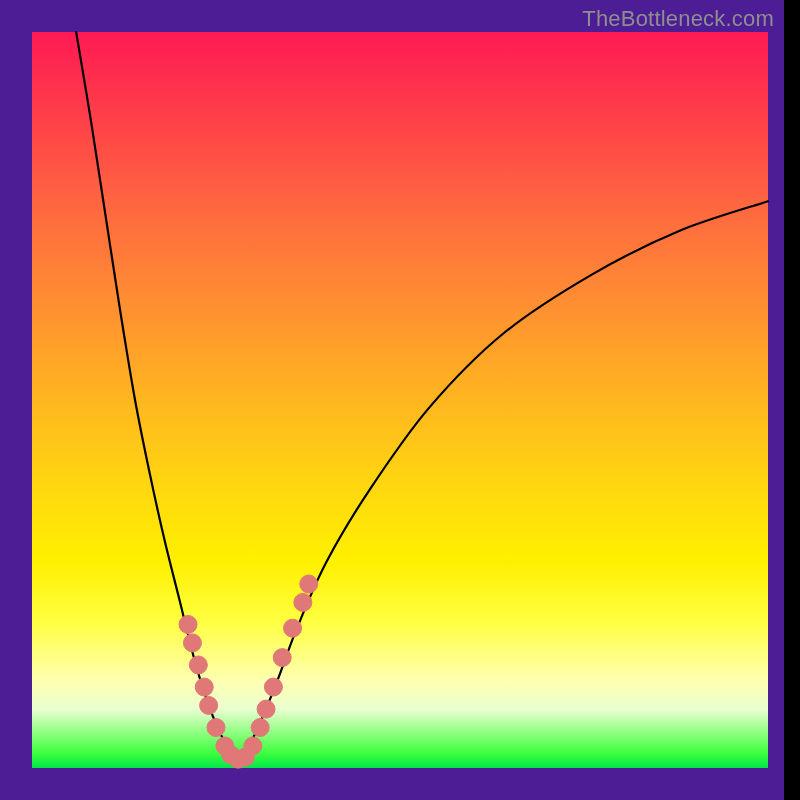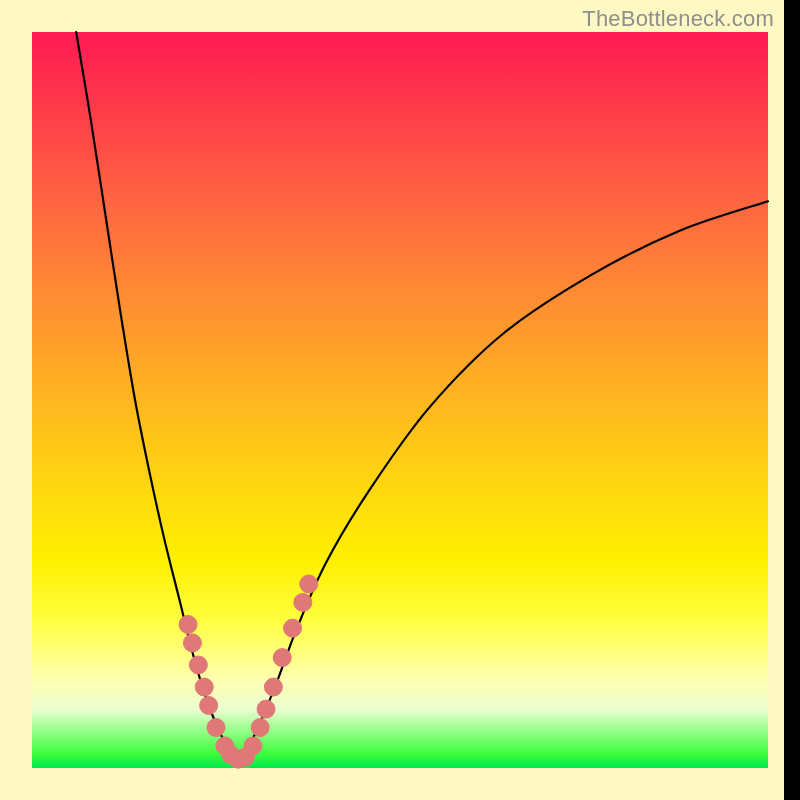--- a/index.html
+++ b/index.html
@@ -10,21 +10,21 @@
     overflow: hidden;
     background: #000;
     font-family: Arial, Helvetica, sans-serif;
   }
   .frame {
     position: absolute;
     left: 0;
     top: 0;
     width: 784px;
     height: 800px;
-    background: #fef9c3;
+    background: #4c1d95;
   }
   .plot-area {
     position: absolute;
     left: 32px;
     top: 32px;
     width: 736px;
     height: 736px;
     
     background: linear-gradient(
       to bottom,

